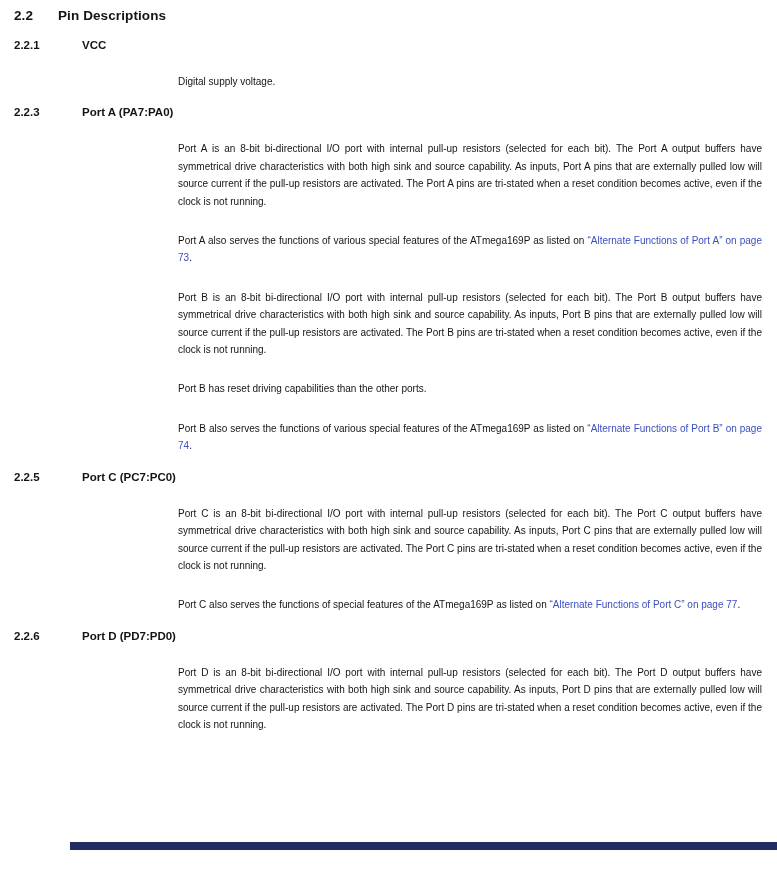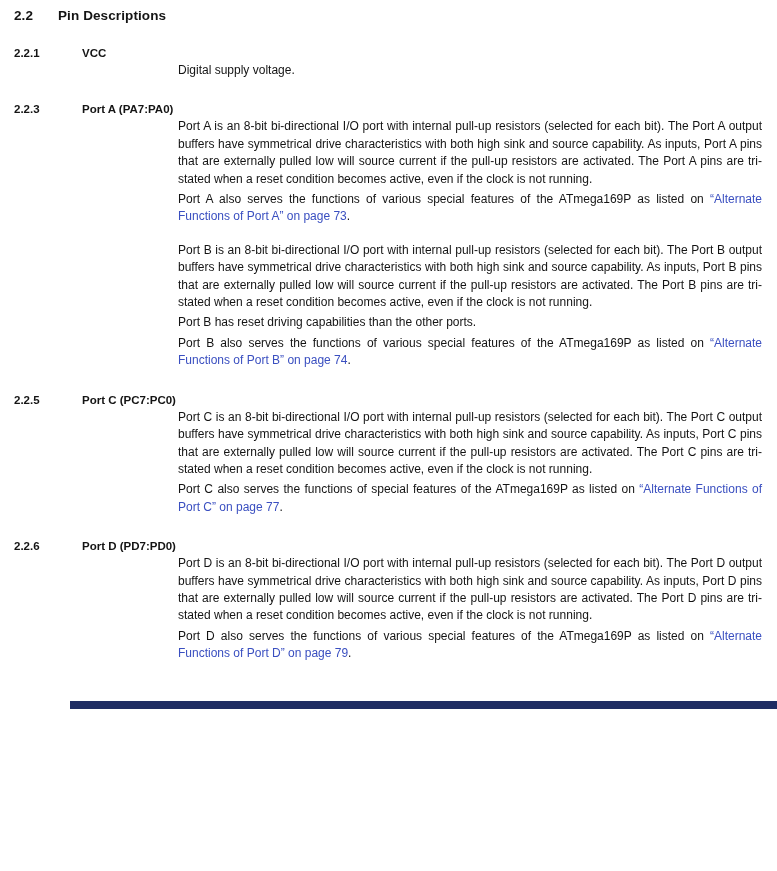--- a/index.html
+++ b/index.html
@@ -6,44 +6,43 @@
   html, body { background: #ffffff; }
   body {
     width: 777px; height: 871px;
     font-family: "Liberation Sans", sans-serif;
     color: #141414;
     position: relative;
     overflow: hidden;
   }
   .page {
     position: relative;
-    width: 777px; height: 709px;
+    width: 777px; height: 850px;
     padding: 8px 15px 0 14px;
   }
   .section-heading {
     display: flex;
     font-size: 13.5px;
     font-weight: 700;
     letter-spacing: 0.1px;
   }
   .sec-num { width: 44px; flex: 0 0 44px; }
   .subsection { margin-top: 16px; }
   .sub-heading {
     display: flex;
     font-size: 11.5px;
     font-weight: 700;
-    margin-top: 24px;
   }
   .sub-num { width: 68px; flex: 0 0 68px; }
   .sub-body { margin-left: 164px; }
   .para {
-    font-size: 12px;
+    font-size: 10px;
     line-height: 17.4px;
     text-align: justify;
-    margin-top: 3px;
+    margin-top: 22px;
   }
   .doc-link {
     text-decoration: none;
     cursor: pointer;
   }
   .footer-bar {
     position: absolute;
     left: 70px; right: 0; bottom: 0;
     height: 8px;
   }
@@ -95,18 +94,17 @@
           <p class="para"><span>Port C also serves the functions of special features of the ATmega169P as listed on </span><a class="doc-link" style="color: rgb(58, 79, 192);">“Alternate Functions of Port C” on page 77</a><span>.</span></p>
         </div>
       </div>
       <div class="subsection">
         <div class="sub-heading">
           <span class="sub-num">2.2.6</span>
           <span class="sub-title">Port D (PD7:PD0)</span>
         </div>
         <div class="sub-body">
           <p class="para"><span>Port D is an 8-bit bi-directional I/O port with internal pull-up resistors (selected for each bit). The Port D output buffers have symmetrical drive characteristics with both high sink and source capability. As inputs, Port D pins that are externally pulled low will source current if the pull-up resistors are activated. The Port D pins are tri-stated when a reset condition becomes active, even if the clock is not running.</span></p>
-          <p class="para"><span>Port D also serves the functions of various special features of the ATmega169P as listed on </span><a class="doc-link" style="color: rgb(58, 79, 192);">“Alternate Functions of Port D” on page 79</a><span>.</span></p>
         </div>
       </div>
     </div>
   <div class="footer-bar" style="background: rgb(31, 45, 99);"></div>
 </div>
 
 </body></html>

